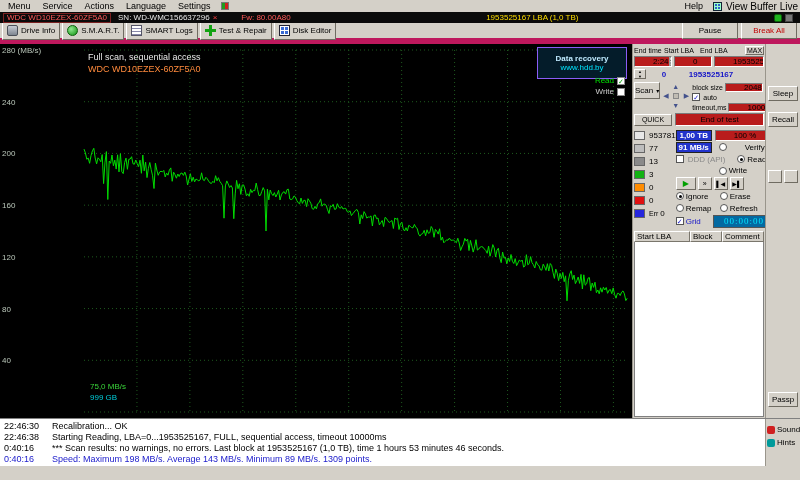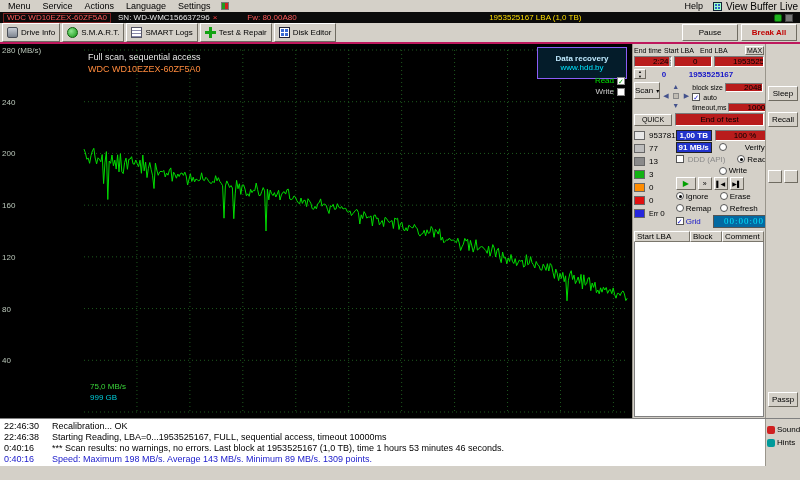--- a/index.html
+++ b/index.html
@@ -17,41 +17,41 @@
   .menu-status-icon{width:8px;height:8px;margin-left:4px;background:linear-gradient(90deg,#1f9e1f 50%,#d02020 50%);border:1px solid #777}
   .menubar-right{margin-left:auto;display:flex;align-items:center;gap:4px}
   .buffer-icon{width:9px;height:9px;background:#2e62c9;border:1px solid #123;background-image:linear-gradient(#9fc 1px,transparent 1px),linear-gradient(90deg,#9fc 1px,transparent 1px);background-size:3px 3px}
   .vbl-label{font-size:10px}
 
   
   .devicebar{height:11px;background:#0a0a0a;display:flex;align-items:center;font-size:8px;padding:0 3px;color:#ddd;position:relative}
   .model{color:#ff5a5a;border:1px solid #7a2020;padding:0 3px;height:10px;display:flex;align-items:center}
   .serial{color:#e8e8e8;margin-left:7px}
   .sn-x{color:#ff4040;margin-left:3px;font-size:8px;line-height:8px}
-  .firmware{color:#ff5a5a;margin-left:30px}
+  .firmware{color:#ff5a5a;margin-left:24px}
   .capacity{color:#ffdf00;margin-left:auto}
   .d-icons{display:flex;gap:3px;margin-left:auto;margin-right:4px}
   .d-ic-green{width:8px;height:8px;background:#1fb41f;border:1px solid #0a5f0a;border-radius:2px}
   .d-ic-gray{width:8px;height:8px;background:#777;border:1px solid #444}
 
   
-  .toolbar{height:21px;display:flex;align-items:center;padding:0 2px;border-bottom:2px solid #be185d;background:#d4d0c8}
+  .toolbar{height:21px;display:flex;align-items:center;padding:0 2px;border-bottom:6px solid #be185d;background:#d4d0c8}
   .btn3d{background:#d4d0c8;border:1px solid;border-color:#ffffff #6f6b61 #6f6b61 #ffffff;display:flex;align-items:center;justify-content:center}
   .tb-btn{height:19px;gap:3px;padding:0 4px;font-size:8px;margin-right:2px;justify-content:flex-start}
   .ic{width:11px;height:11px;flex:none}
   .ic-drive{background:linear-gradient(#c7ccd4,#7e8590);border:1px solid #4a4f58;border-radius:2px}
   .ic-smart{background:radial-gradient(circle at 35% 35%,#8fe78f,#119411);border-radius:50%;border:1px solid #0a5f0a}
   .ic-logs{background:repeating-linear-gradient(#ffffff 0 2px,#88a 2px 3px);border:1px solid #556}
   .ic-repair{position:relative;background:transparent}
   .ic-repair::before{content:"";position:absolute;left:4px;top:0;width:3px;height:11px;background:#12a312}
   .ic-repair::after{content:"";position:absolute;left:0;top:4px;width:11px;height:3px;background:#12a312}
   .ic-editor{background-color:#3a6ad4;background-image:linear-gradient(#fff 1px,transparent 1px),linear-gradient(90deg,#fff 1px,transparent 1px);background-size:4px 4px;border:1px solid #223}
   .tb-spacer{flex:1}
   .pause-btn{width:56px;height:17px;font-size:8px;margin-right:3px}
-  .break-btn{width:56px;height:17px;font-size:8px;color:#c00000;font-weight:bold;margin-right:1px}
+  .break-btn{width:56px;height:17px;font-size:8px;color:#c00000;font-weight:normal;margin-right:1px}
 
   
   .main{display:flex;height:374px}
   .graph{position:relative;width:632px;height:374px;background:#000;flex:none}
   #chart-svg{position:absolute;left:0;top:0}
   #chart-svg text{font-family:"Liberation Sans",sans-serif}
   .graph-title{position:absolute;left:88px;top:8px;color:#e8e8e8;font-size:9px}
   .graph-drive{position:absolute;left:88px;top:20px;color:#ff8a3c;font-size:9px}
   .watermark{position:absolute;right:5px;top:3px;width:90px;background:#041c2a;border:1px solid #8b5cf6;padding:6px 3px;text-align:center}
   .w1{color:#bfeaff;font-size:8px;font-weight:bold}

